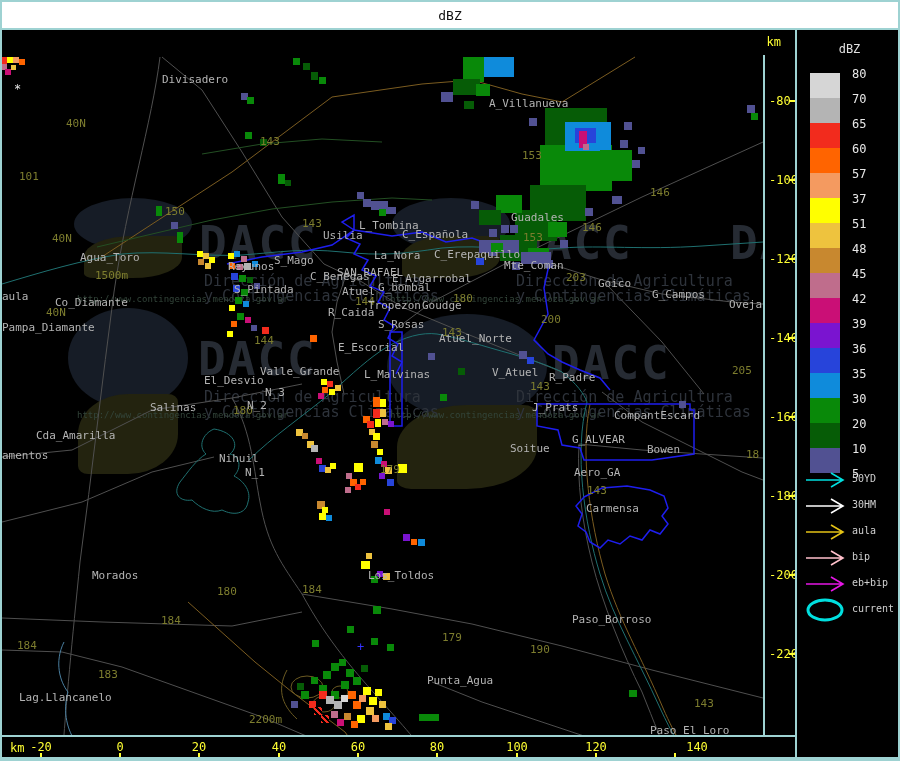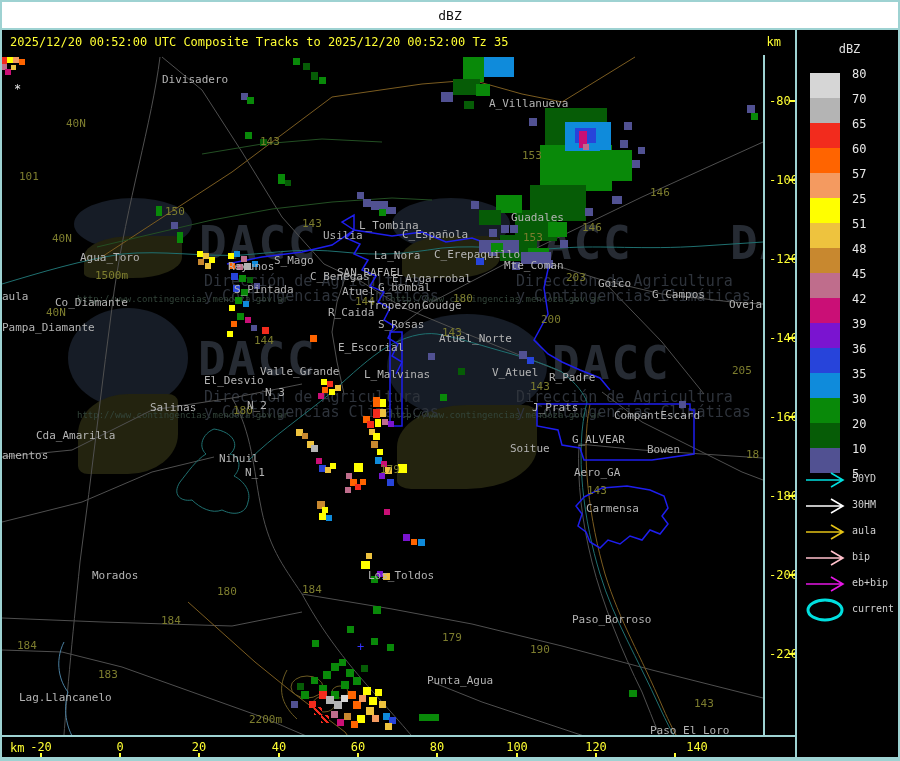--- a/index.html
+++ b/index.html
@@ -43,21 +43,20 @@
 </style>
 </head>
 <body>
 
 <div id="app">
   <div id="title-bar" class="abs">
     <span>dBZ</span>
   </div>
 
   <div id="info-bar" class="abs">
-    <span id="info-text">2025/12/20 00:52:00 UTC Composite Tracks to 2025/12/20 00:52:00 Tz 35</span>
     <span id="info-km">km</span>
   </div>
 
   <div id="radar-map" class="abs">
     <svg width="761" height="680" viewBox="0 0 761 680" style="position:absolute;left:0;top:0;z-index:3">
       <g transform="translate(0,-53)" fill="none" stroke-width="1">
 
         <g stroke="#4f4f4f">
           <path d="M158,55 C150,120 125,200 112,290 C100,380 90,470 78,560 C70,640 64,700 60,761"></path>
           <path d="M0,455 L70,448 150,408 230,396 300,382"></path>
@@ -491,21 +490,21 @@
         <div class="scale-block" style="top: 318px; background: rgb(39, 68, 218);"></div>
         <div class="scale-block" style="top: 343px; background: rgb(15, 139, 219);"></div>
         <div class="scale-block" style="top: 368px; background: rgb(9, 137, 9);"></div>
         <div class="scale-block" style="top: 393px; background: rgb(6, 92, 6);"></div>
         <div class="scale-block" style="top: 418px; background: rgb(81, 81, 146);"></div>
         <div class="scale-lab" style="top: 37px;">80</div>
         <div class="scale-lab" style="top: 62px;">70</div>
         <div class="scale-lab" style="top: 87px;">65</div>
         <div class="scale-lab" style="top: 112px;">60</div>
         <div class="scale-lab" style="top: 137px;">57</div>
-        <div class="scale-lab" style="top: 162px;">25</div>
+        <div class="scale-lab" style="top: 162px;">37</div>
         <div class="scale-lab" style="top: 187px;">51</div>
         <div class="scale-lab" style="top: 212px;">48</div>
         <div class="scale-lab" style="top: 237px;">45</div>
         <div class="scale-lab" style="top: 262px;">42</div>
         <div class="scale-lab" style="top: 287px;">39</div>
         <div class="scale-lab" style="top: 312px;">36</div>
         <div class="scale-lab" style="top: 337px;">35</div>
         <div class="scale-lab" style="top: 362px;">30</div>
         <div class="scale-lab" style="top: 387px;">20</div>
         <div class="scale-lab" style="top: 412px;">10</div>

